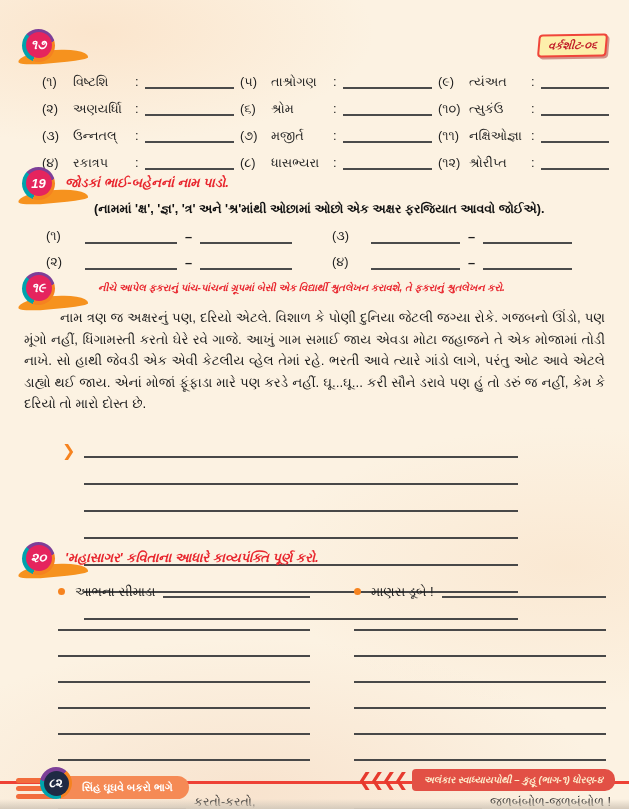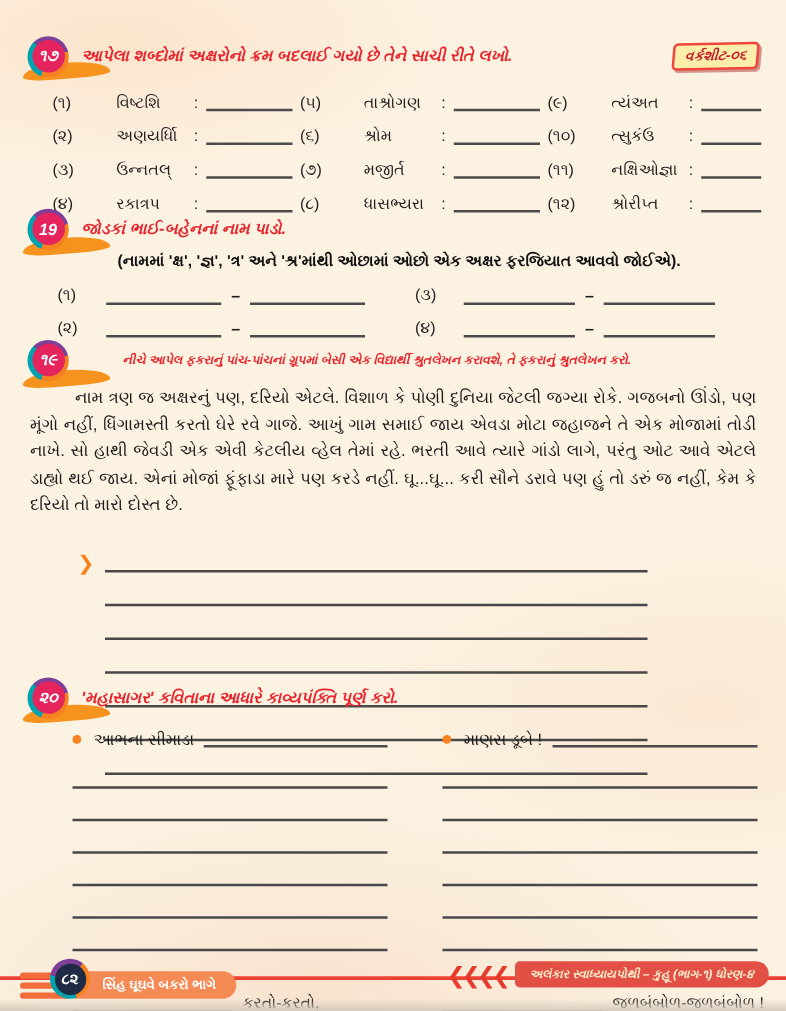--- a/index.html
+++ b/index.html
@@ -25,21 +25,21 @@
   .qtitle { color:#e8262e; font-weight:bold; font-size:13px; z-index:1; white-space:nowrap; }
   .qtitle.small { font-size:10px;margin-left:33px; }
   .ws-badge { margin-left:auto; background:#fdefab; border:2.5px solid #f0453a;
     border-radius:4px; padding:3px 8px; color:#c21e2a; font-weight:bold; font-size:11px;
     transform:skewX(-6deg) rotate(-1deg); box-shadow:2px 2px 0 rgba(160,30,30,.45); white-space:nowrap; }
 
   
   .q17-grid { display:grid; grid-template-columns:192px 192px 171px; column-gap:6px; margin:4px 0 0 20px; }
   .witem { display:flex; align-items:center; height:27px; font-size:12.8px; }
   .inum { width:31px; flex:0 0 auto; }
-  .iword { width:62px; flex:0 0 auto;margin-left:20px; }
+  .iword { width:62px; flex:0 0 auto; }
   .icolon { width:10px; flex:0 0 auto; }
   .blank { flex:1; border-bottom:2px solid #4b4b4b; height:13px; }
 
   
   .q18-note { margin:2px 0 0 72px; font-weight:bold; font-size:12.6px; color:#111; }
   .q18-grid { display:grid; grid-template-columns:262px 240px; column-gap:24px; margin:6px 0 0 24px; }
   .pairrow { display:flex; align-items:center; height:26px; font-size:12.8px; gap:8px; }
   .blank18 { width:92px; border-bottom:2px solid #4b4b4b; height:13px; }
   .dash { font-weight:bold; }
 
@@ -82,21 +82,20 @@
 <body>
 
 <div class="page">
 
   <div class="qblock" style="top:26px;">
     <div class="qheader">
       <div class="swoosh"></div>
       <div class="qnum">
         <span class="qnum-inner">૧૭</span>
       </div>
-      <span class="qtitle">આપેલા શબ્દોમાં અક્ષરોનો ક્રમ બદલાઈ ગયો છે તેને સાચી રીતે લખો.</span>
       <span class="ws-badge">વર્કશીટ-૦૬</span>
     </div>
     <div class="q17-grid">
       <div>
         <div class="witem">
             <span class="inum">(૧)</span>
             <span class="iword">વિષ્ટશિ</span>
             <span class="icolon">:</span>
             <span class="blank"></span>
           </div>

